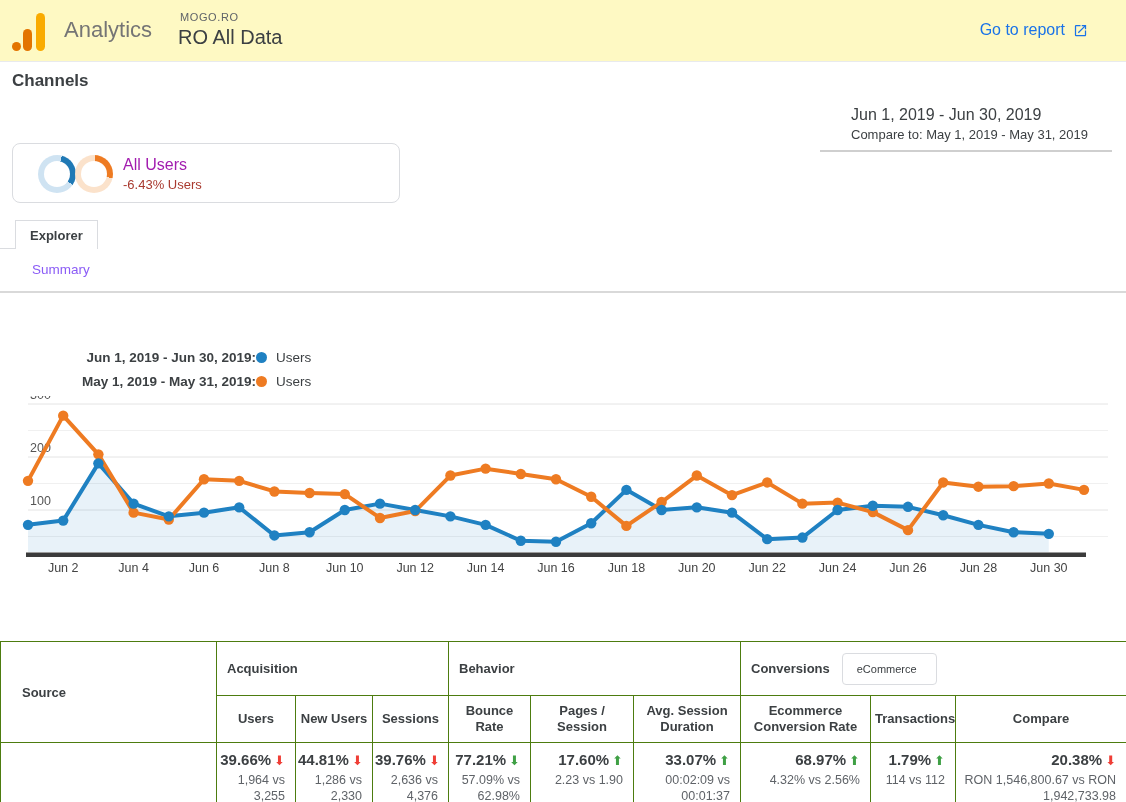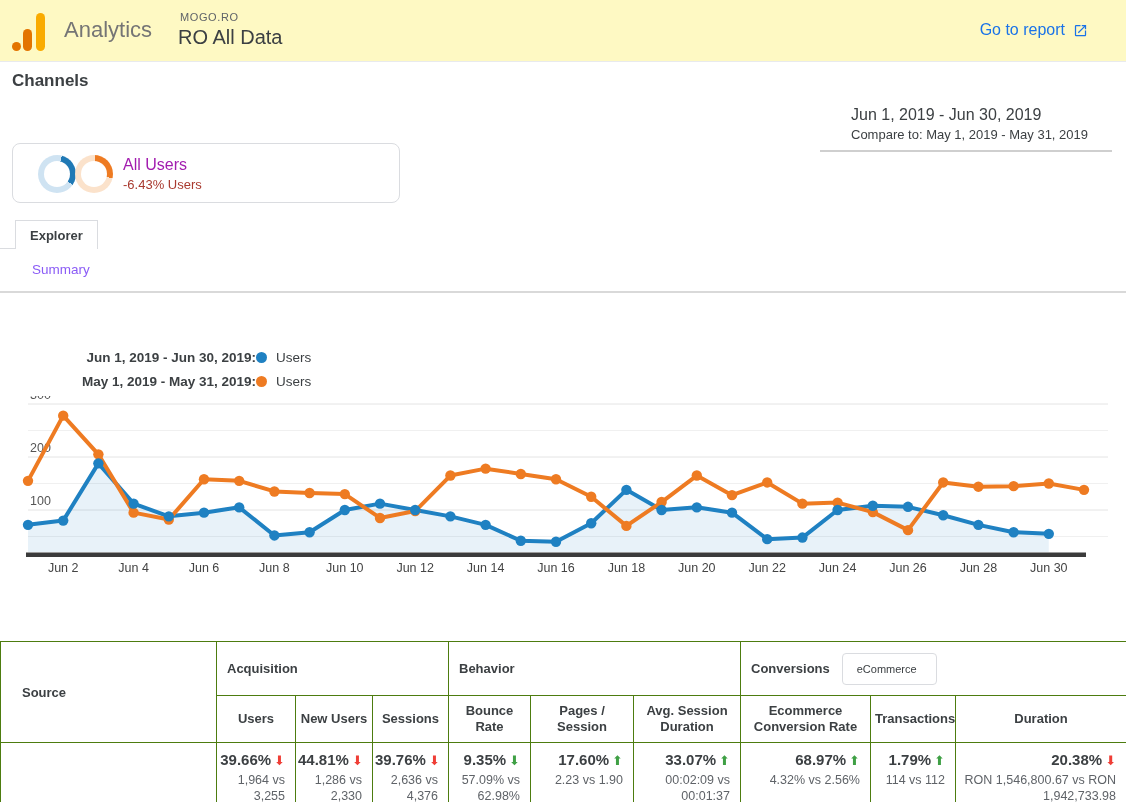--- a/index.html
+++ b/index.html
@@ -248,38 +248,38 @@
     </tr>
     <tr class="head-row" id="col-headers">
           <td class="colhead">Users</td>
           <td class="colhead">New Users</td>
           <td class="colhead">Sessions</td>
           <td class="colhead">Bounce Rate</td>
           <td class="colhead">Pages / Session</td>
           <td class="colhead">Avg. Session Duration</td>
           <td class="colhead">Ecommerce Conversion Rate</td>
           <td class="colhead">Transactions</td>
-          <td class="colhead">Duration</td>
+          <td class="colhead">Compare</td>
         </tr>
     <tr class="value-row" id="summary-row">
       <td class="src-cell"></td>
     <td class="valcell">
             <div><span class="pct">39.66%</span><span class="arrow negative">⬇</span></div>
             <div class="sub">1,964 vs 3,255</div>
           </td>
           <td class="valcell">
             <div><span class="pct">44.81%</span><span class="arrow negative">⬇</span></div>
             <div class="sub">1,286 vs 2,330</div>
           </td>
           <td class="valcell">
             <div><span class="pct">39.76%</span><span class="arrow negative">⬇</span></div>
             <div class="sub">2,636 vs 4,376</div>
           </td>
           <td class="valcell">
-            <div><span class="pct">9.35%</span><span class="arrow positive">⬇</span></div>
+            <div><span class="pct">77.21%</span><span class="arrow positive">⬇</span></div>
             <div class="sub">57.09% vs 62.98%</div>
           </td>
           <td class="valcell">
             <div><span class="pct">17.60%</span><span class="arrow positive">⬆</span></div>
             <div class="sub">2.23 vs 1.90</div>
           </td>
           <td class="valcell">
             <div><span class="pct">33.07%</span><span class="arrow positive">⬆</span></div>
             <div class="sub">00:02:09 vs 00:01:37</div>
           </td>

